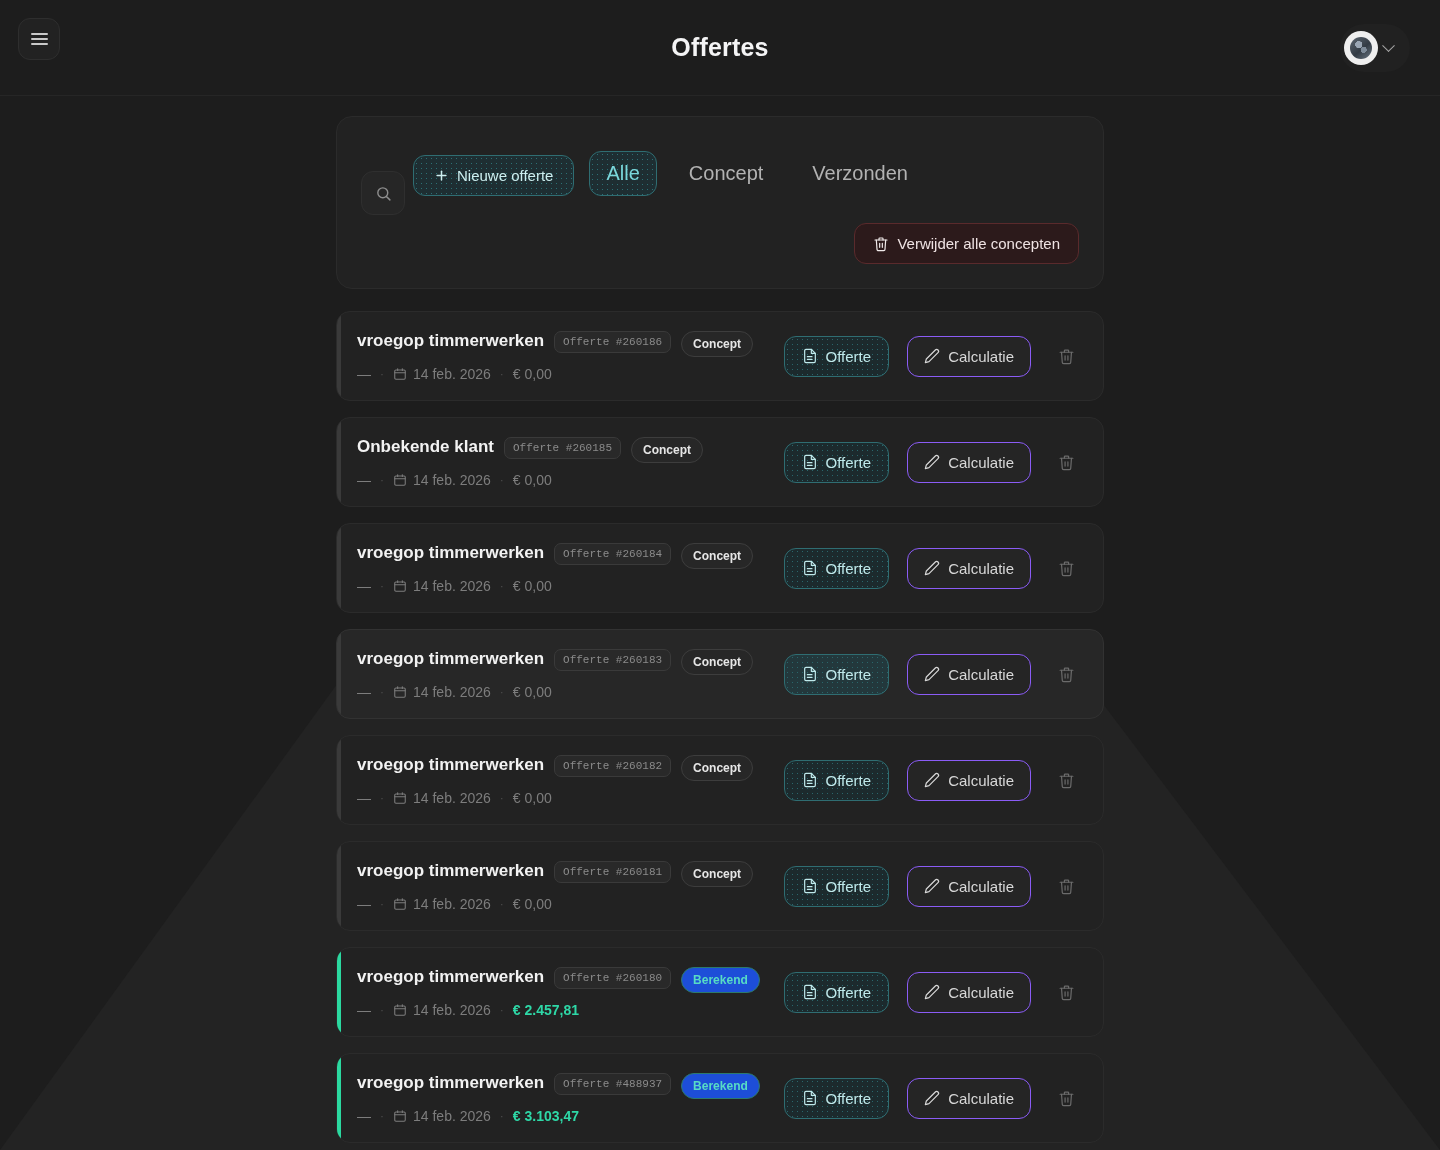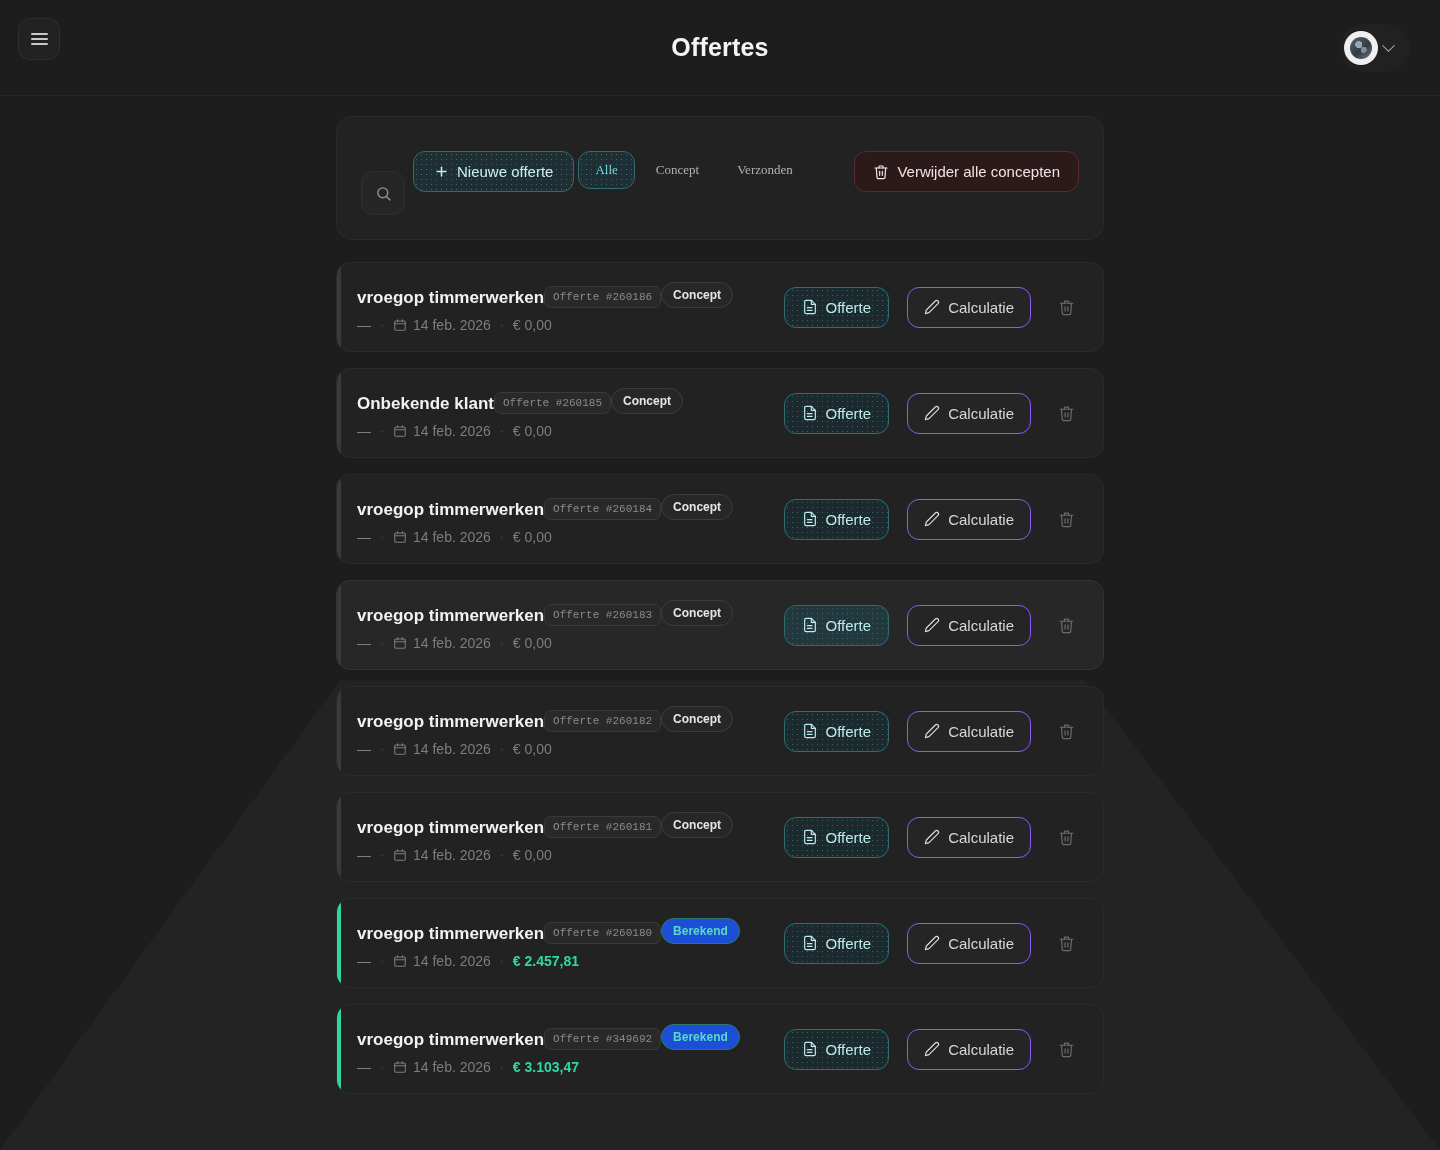--- a/index.html
+++ b/index.html
@@ -136,48 +136,47 @@
     width: 44px; height: 44px;
     border-radius: 12px;
     background: #262626;
     border: 1px solid #2f2f2f;
     display: flex; align-items: center; justify-content: center;
     margin-top: 20px;
     cursor: pointer;
     flex: none;
   }
   .filters {
-    display: flex; align-items: flex-start; gap: 4px; flex-wrap: wrap;
+    display: flex; align-items: flex-end; gap: 15px; flex-wrap: wrap;
     flex: 1 1 auto;
   }
   .btn {
     display: inline-flex; align-items: center; gap: 8px;
     border-radius: 12px;
     font-size: 15px;
     cursor: pointer;
     white-space: nowrap;
     font-family: "Liberation Sans", sans-serif;
   }
   .btn-primary {
     padding: 11px 20px;
     color: #cdeff0;
     border: 1px solid #2f6d72;
     background-color: #1e2e32;
     background-image: radial-gradient(#2c7075 0.7px, transparent 0.8px);
     background-size: 5px 5px;
   }
   .pill {
     padding: 10px 16px;
-    font-size: 13px;
+    font-size: 20px;
     color: #b2b2b2;
     border: 1px solid transparent;
     background: transparent;
     border-radius: 12px;
     cursor: pointer;
-    font-family: Liberation Serif, serif;
   }
   .pill.active {
     color: #7ad7db;
     border-color: #2f6d72;
     background-color: #1e2e32;
     background-image: radial-gradient(#2c7075 0.7px, transparent 0.8px);
     background-size: 5px 5px;
   }
   .danger-group {
     display: flex; flex-direction: column; gap: 3px; margin-left: auto;
@@ -206,21 +205,21 @@
   .row::before {
     content: "";
     position: absolute; left: 0; top: 0; bottom: 0;
     width: 4px;
     background: #3a3a3a;
   }
   .row.calc::before { background: #2bd9a0; }
   .row.hovered { background: #272727; border-color: #323232; }
 
   .row-main { flex: 1 1 auto; min-width: 0; }
-  .row-top { display: flex; align-items: flex-end; flex-wrap: wrap; }
+  .row-top { display: flex; align-items: flex-start; gap: 10px; flex-wrap: wrap; }
   .client {
     font-size: 17px; font-weight: bold; color: #f2f2f2;
   }
   .offer-no {
     font-family: "Liberation Mono", "DejaVu Sans Mono", monospace;
     font-size: 11px;
     color: #8b8b8b;
     background: #292929;
     border: 1px solid #3a3a3a;
     border-radius: 7px;
@@ -689,21 +688,21 @@
                 <path d="M10 11v6M14 11v6"></path>
                 <path d="M9 6V4a1 1 0 0 1 1-1h4a1 1 0 0 1 1 1v2"></path>
               </svg>
             </div>
     </div>
         </div>
         <div class="row calc">
     <div class="row-main">
       <div class="row-top">
         <span class="client">vroegop timmerwerken</span>
-        <span class="offer-no">Offerte #349692</span>
+        <span class="offer-no">Offerte #488937</span>
         <span class="badge badge-berekend">Berekend</span>
       </div>
       <div class="row-meta">
         <span class="dash">—</span>
         <span class="sep">·</span>
         <span class="meta-date">
                 <svg width="14" height="14" viewBox="0 0 24 24" fill="none" stroke="#7d7d7d" stroke-width="1.8" stroke-linecap="round" stroke-linejoin="round">
                   <rect x="3" y="5" width="18" height="16" rx="2"></rect>
                   <line x1="3" y1="10" x2="21" y2="10"></line>
                   <line x1="8" y1="3" x2="8" y2="6"></line>

